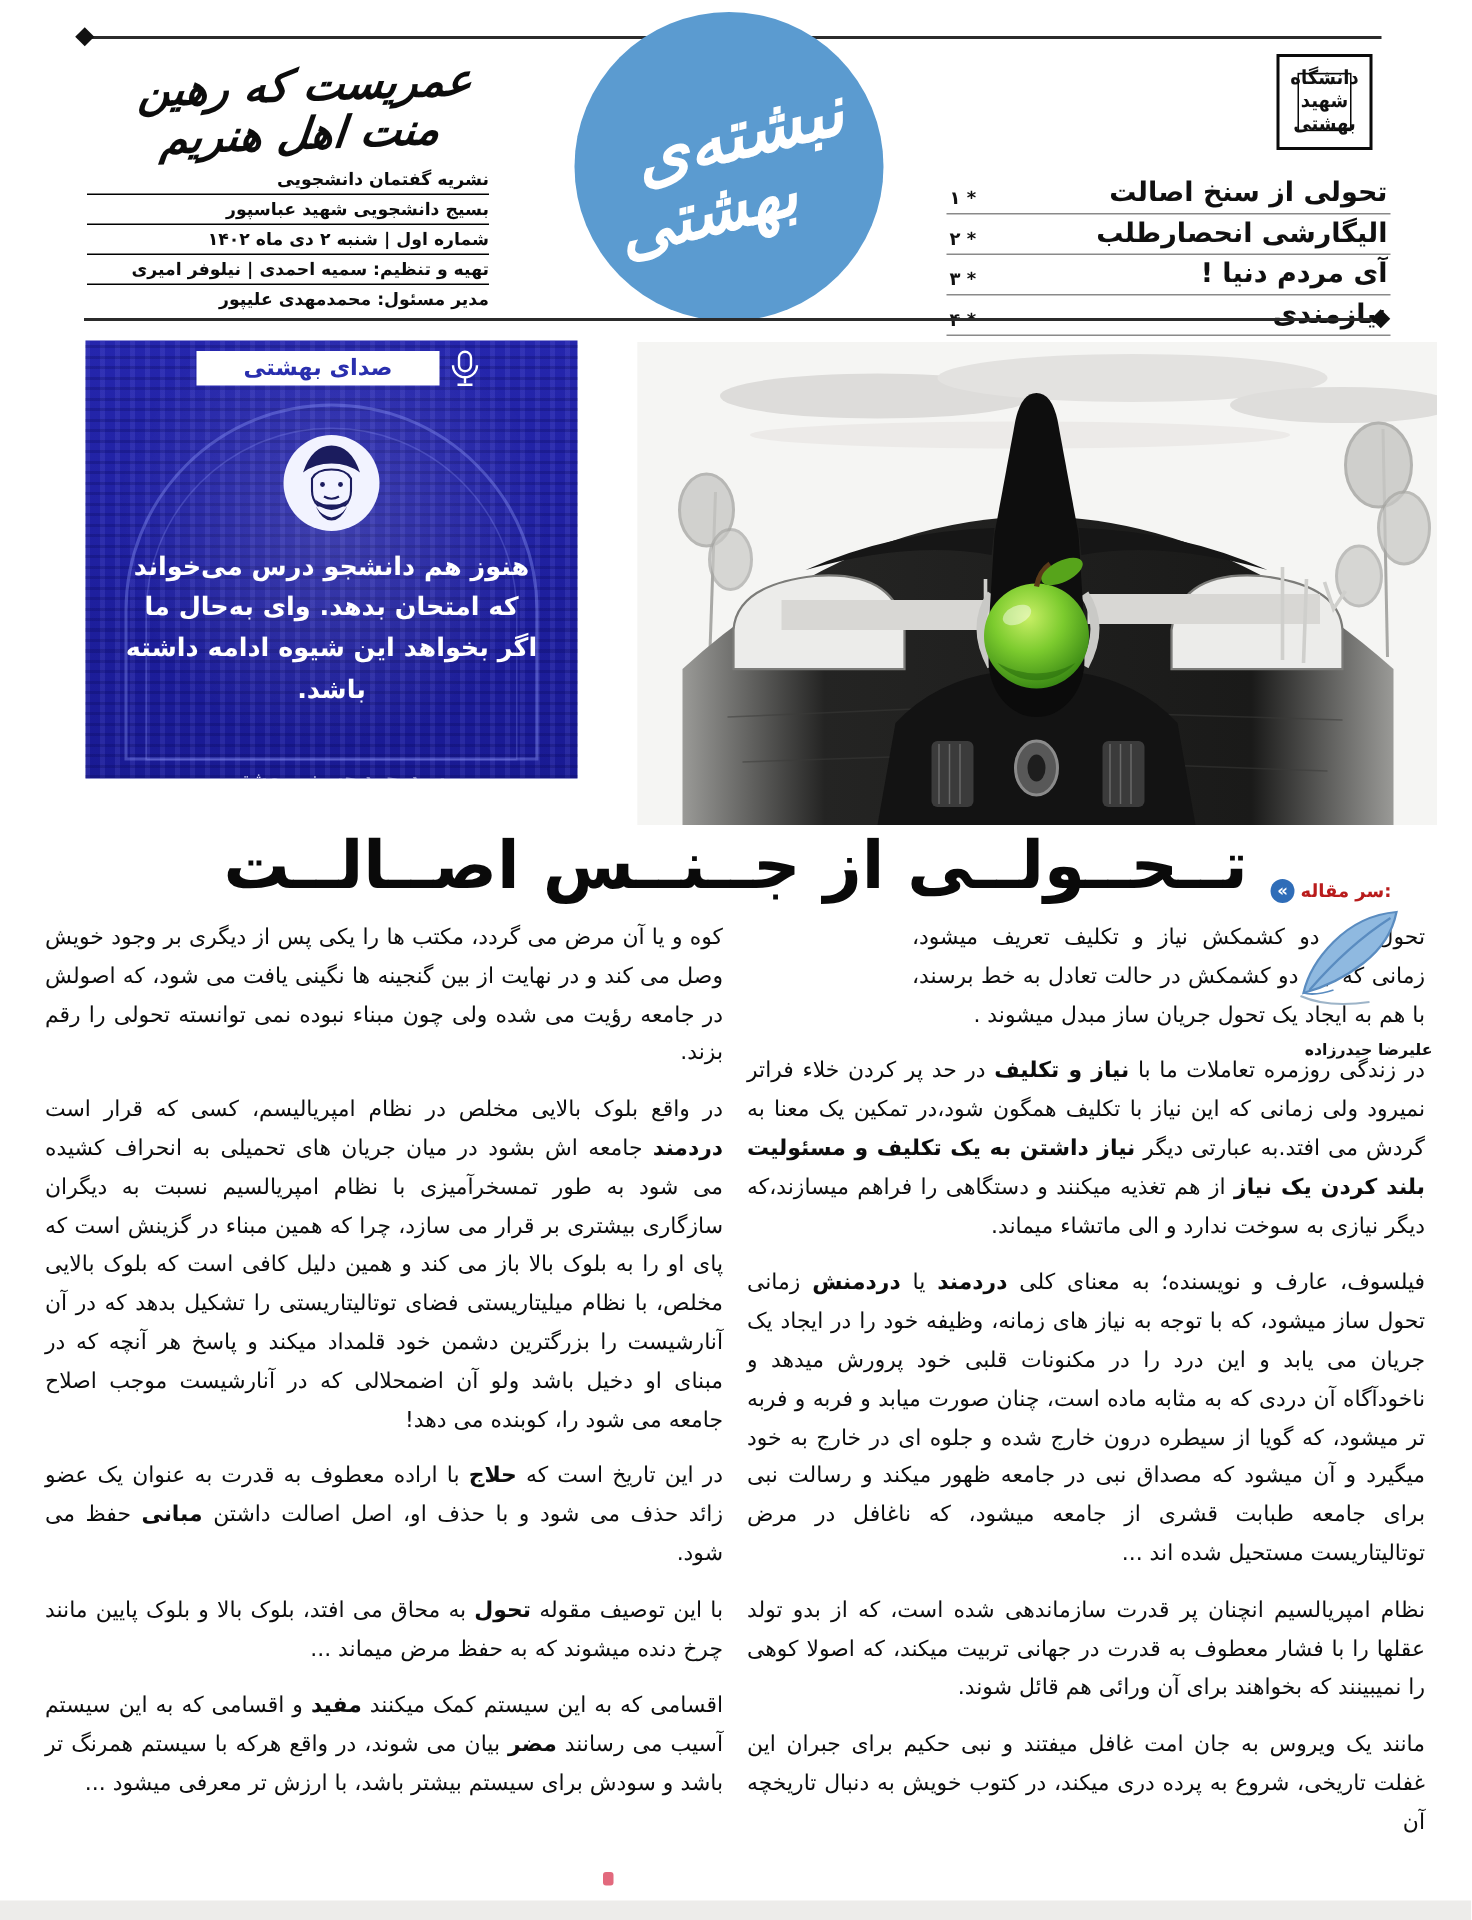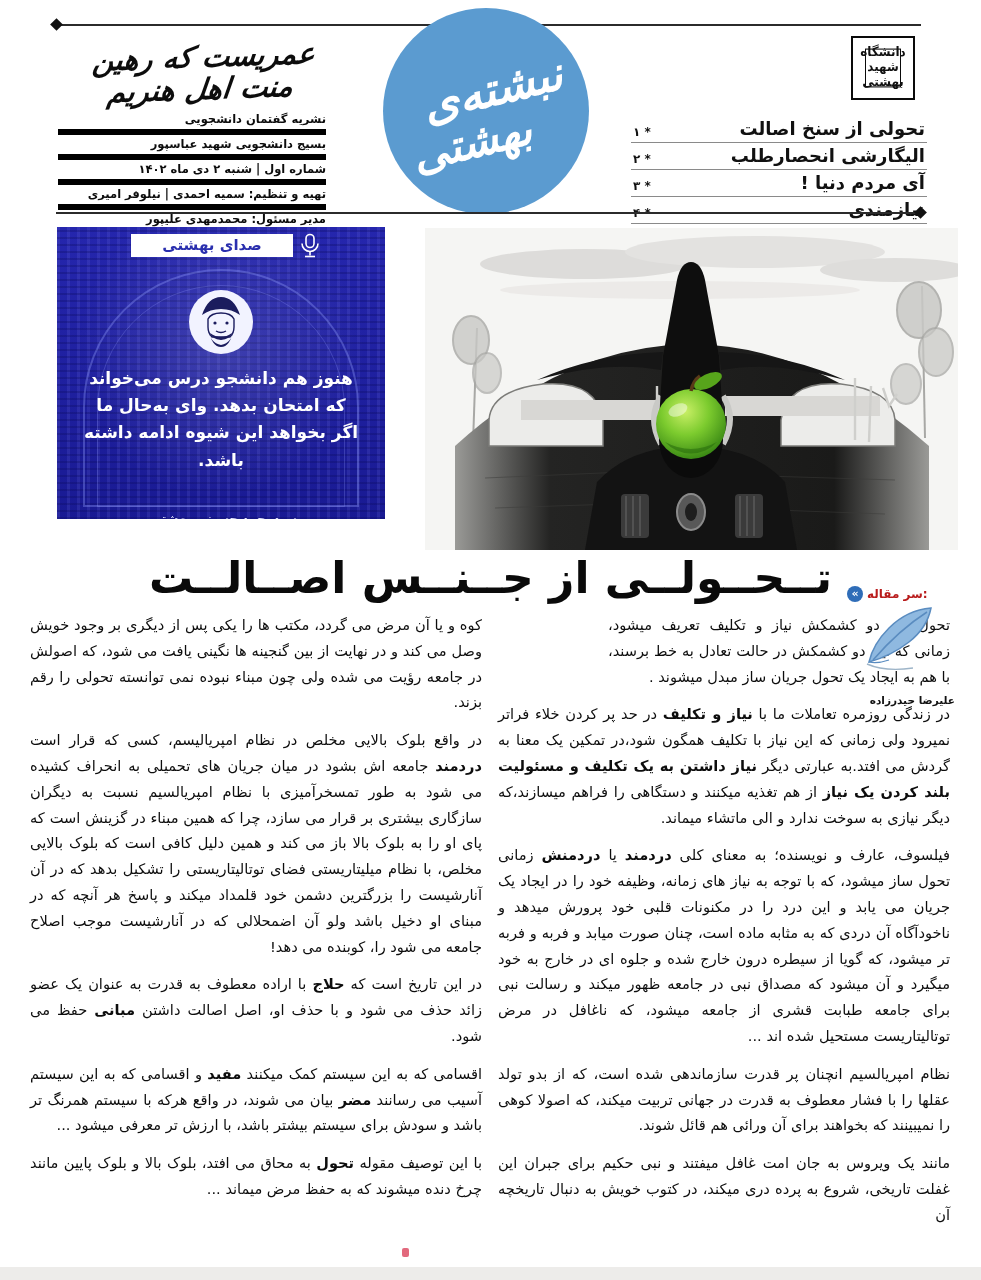--- a/index.html
+++ b/index.html
@@ -9,21 +9,21 @@
   
   .rule{position:absolute;height:2px;background:#2b2b2b;}
   .diamond{position:absolute;width:9px;height:9px;background:#111;transform:rotate(45deg);}
 
   
   .calligraphy{position:absolute;top:42px;left:62px;width:280px;text-align:center;
      font-size:29px;font-weight:bold;font-style:italic;color:#0d0d0d;line-height:1.1;
      transform:rotate(-2deg) skewX(-8deg);}
   .pubinfo{position:absolute;top:110px;left:58px;width:268px;direction:rtl;}
   .pubinfo .line{font-size:11.5px;font-weight:bold;text-align:right;padding:2px 0 3px;
-     border-bottom:6px solid #000000;letter-spacing:.3px;color:#0c0c0c;}
+     border-bottom:1px solid #000000;letter-spacing:.3px;color:#0c0c0c;}
   .pubinfo .line:last-child{border-bottom:none;}
 
   
   .logo-circle{position:absolute;left:383px;top:8px;width:206px;height:206px;border-radius:50%;
      display:flex;flex-direction:column;align-items:center;justify-content:center;overflow:hidden;}
   .logo-circle .l1,.logo-circle .l2{color:#fff;font-weight:bold;font-style:italic;line-height:.95;}
   .logo-circle .l1{font-size:46px;transform:rotate(-14deg) translate(6px,2px);}
   .logo-circle .l2{font-size:44px;transform:rotate(-14deg) translate(-16px,6px);}
 
   
@@ -274,19 +274,19 @@
     <p><span>در زندگی روزمره تعاملات ما با </span><b>نیاز و تکلیف</b><span> در حد پر کردن خلاء فراتر نمیرود ولی زمانی که این نیاز با تکلیف همگون شود،در تمکین یک معنا  به گردش می افتد.به عبارتی دیگر </span><b>نیاز داشتن به یک تکلیف و مسئولیت بلند کردن یک نیاز</b><span> از هم تغذیه میکنند و دستگاهی را فراهم میسازند،که دیگر نیازی به سوخت ندارد و الی ماتشاء میماند.</span></p>
     <p><span>فیلسوف، عارف و نویسنده؛ به معنای کلی </span><b>دردمند</b><span> یا </span><b>دردمنش</b><span> زمانی تحول ساز میشود، که با توجه به نیاز های زمانه، وظیفه خود را در ایجاد یک جریان می یابد و این درد را در مکنونات قلبی خود پرورش میدهد و ناخودآگاه آن دردی که به مثابه ماده است، چنان صورت میابد و فربه و فربه تر میشود، که گویا از سیطره درون خارج شده و جلوه ای در خارج به خود میگیرد و آن میشود که مصداق نبی در جامعه ظهور میکند و رسالت نبی برای جامعه طبابت قشری از جامعه میشود، که ناغافل در مرض توتالیتاریست مستحیل شده اند ...</span></p>
     <p><span>نظام امپریالسیم انچنان پر قدرت سازماندهی شده است، که از بدو تولد عقلها را با فشار معطوف به قدرت در جهانی تربیت میکند، که اصولا  کوهی را نمیبینند که بخواهند برای آن ورائی هم قائل شوند.</span></p>
     <p><span>مانند یک ویروس به جان امت غافل میفتند و نبی حکیم برای جبران این غفلت تاریخی، شروع به پرده دری میکند، در کتوب خویش به دنبال تاریخچه  آن</span></p>
   </div>
 
   <div class="col col-left">
     <p><span>کوه و یا آن مرض می گردد، مکتب ها را یکی پس از دیگری بر وجود خویش وصل می کند و در نهایت از بین گنجینه ها نگینی یافت می شود،  که اصولش در جامعه رؤیت می شده ولی چون مبناء نبوده نمی توانسته تحولی را رقم بزند.</span></p>
     <p><span>در واقع بلوک بالایی مخلص در نظام امپریالیسم، کسی که قرار است </span><b>دردمند</b><span> جامعه اش بشود در میان جریان های تحمیلی به انحراف کشیده می  شود به طور تمسخرآمیزی با نظام امپریالسیم نسبت به دیگران سازگاری بیشتری بر قرار می سازد، چرا که همین مبناء در گزینش است که پای  او  را به بلوک بالا باز می کند و همین دلیل کافی است که بلوک بالایی مخلص،  با نظام میلیتاریستی فضای توتالیتاریستی را تشکیل بدهد  که در  آن آنارشیست را بزرگترین دشمن خود قلمداد میکند و پاسخ هر آنچه  که  در مبنای او دخیل باشد ولو آن اضمحلالی که در آنارشیست موجب  اصلاح جامعه می شود را، کوبنده می دهد!</span></p>
     <p><span>در این تاریخ است که </span><b>حلاج</b><span> با اراده معطوف به قدرت به عنوان یک  عضو زائد حذف می شود و با حذف او، اصل اصالت داشتن </span><b>مبانی</b><span>  حفظ  می  شود.</span></p>
+    <p><span>با این توصیف مقوله </span><b>تحول</b><span> به محاق می افتد، بلوک بالا و بلوک پایین  مانند چرخ دنده میشوند که به حفظ مرض میماند ...</span></p>
     <p><span>اقسامی که به این سیستم کمک میکنند </span><b>مفید</b><span> و اقسامی که به این  سیستم آسیب می رسانند </span><b>مضر</b><span> بیان می شوند، در واقع هرکه با سیستم همرنگ تر باشد و سودش برای سیستم بیشتر باشد، با ارزش تر معرفی میشود ...</span></p>
-    <p><span>با این توصیف مقوله </span><b>تحول</b><span> به محاق می افتد، بلوک بالا و بلوک پایین  مانند چرخ دنده میشوند که به حفظ مرض میماند ...</span></p>
   </div>
 
   <div class="red-mark"></div>
   <div class="footer-strip"></div>
 </div>
 
 </body></html>

